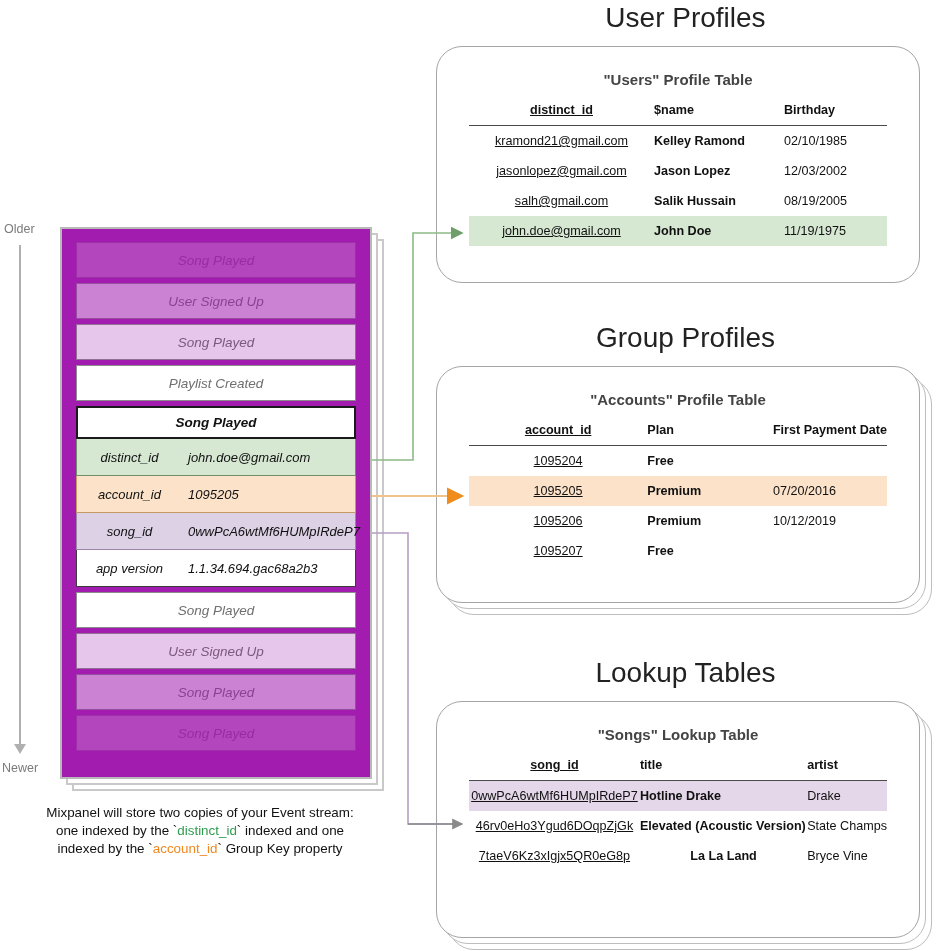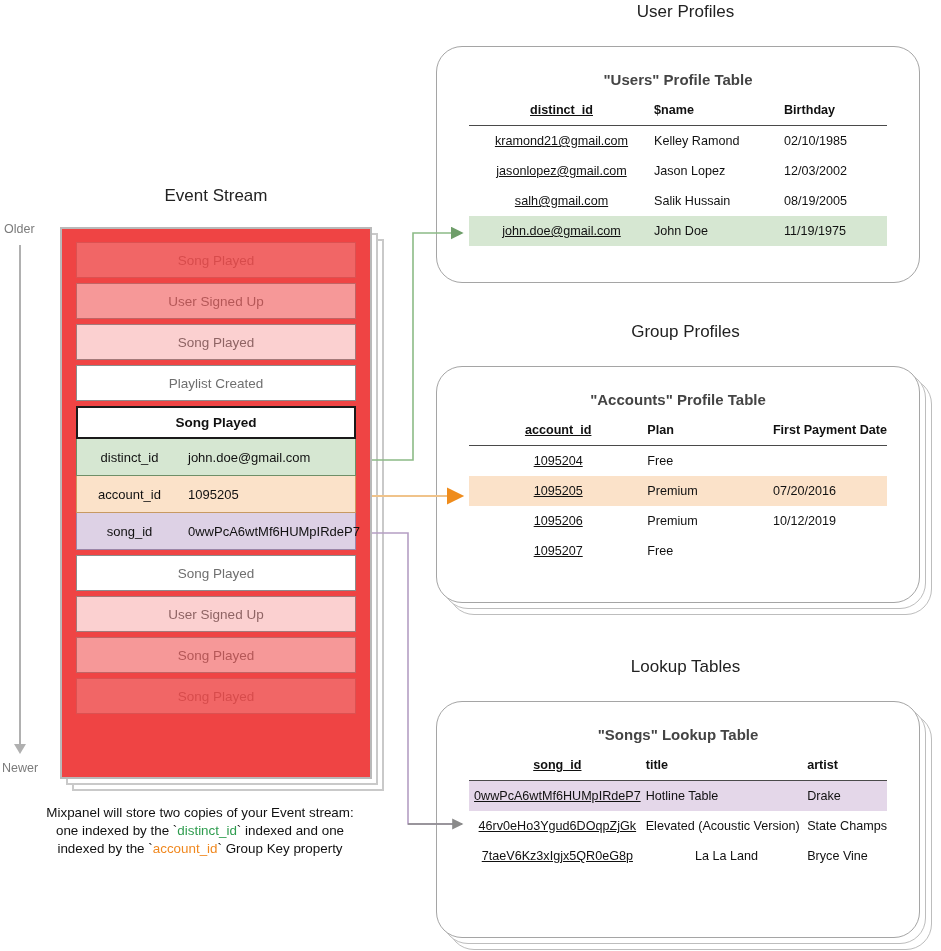--- a/index.html
+++ b/index.html
@@ -10,34 +10,35 @@
     font-family: "Liberation Sans", sans-serif;
     position: relative;
     overflow: hidden;
     color: #000;
   }
   .stage { position:absolute; inset:0; }
 
   
   .section-title {
     position:absolute;
-    font-size: 17px;
+    font-size: 28px;
     color: #222;
     text-align:center;
     white-space:nowrap;
     font-weight: 400;
   }
 
   
   #event-stream-card {
     position:absolute;
     left:60px; top:227px; width:312px; height:552px;
-    background:#ef4444;
+    background:#a21caf;
     border:2px solid #b9b9b9;
     z-index: 6;
+    font-style: italic;
   }
   .stream-shadow {
     position:absolute;
     background:#fff;
     border:2px solid #c9c9c9;
     z-index: 4;
   }
   #stream-shadow-1 { left:66px; top:233px; width:312px; height:552px; z-index:5; }
   #stream-shadow-2 { left:72px; top:239px; width:312px; height:552px; z-index:4; }
 
@@ -144,35 +145,34 @@
   table.data td {
     padding: 8px 0;
     color:#111;
     white-space:nowrap;
   }
   table.data td.idcell { text-decoration: underline; margin-left: 32px; }
   table.data tr.hl-green td { background:#d6e7d2; }
   table.data tr.hl-orange td { background:#fbe2c9; }
   table.data tr.hl-purple td { background:#e4d7e9; }
   .col-a { text-align:center; }
-  .col-b { text-align:left; }
+  .col-b { text-align:left;font-weight:bold; }
   .col-c { text-align:left; }
 
   
   svg#connectors { position:absolute; inset:0; z-index:7; pointer-events:none; }
 </style>
 </head>
 <body>
 
 <div class="stage">
 
   <div class="section-title" id="t-user" style="left:430px; top:2px; width:511px;">User Profiles</div>
   <div class="section-title" id="t-group" style="left:430px; top:322px; width:511px;">Group Profiles</div>
   <div class="section-title" id="t-lookup" style="left:430px; top:657px; width:511px;">Lookup Tables</div>
-  <div class="section-title" id="t-stream" style="left:60px; top:186px; width:312px;">Event Stream</div>
 
   <div id="older-label">Older</div>
   <div id="time-axis"></div>
   <div id="time-axis-head"></div>
   <div id="newer-label">Newer</div>
 
   <div class="stream-shadow" id="stream-shadow-2"></div>
   <div class="stream-shadow" id="stream-shadow-1"></div>
 
   <div id="event-stream-card">
@@ -196,20 +196,24 @@
             <div class="ev-val">john.doe@gmail.com</div>
           </div>
           <div class="ev-row orange">
             <div class="ev-key">account_id</div>
             <div class="ev-val">1095205</div>
           </div>
           <div class="ev-row purple">
             <div class="ev-key">song_id</div>
             <div class="ev-val">0wwPcA6wtMf6HUMpIRdeP7</div>
           </div>
+          <div class="ev-row plain">
+            <div class="ev-key">app version</div>
+            <div class="ev-val">1.1.34.694.gac68a2b3</div>
+          </div>
         </div>
         <div class="event-box fade-full">
           <span>Song Played</span>
         </div>
         <div class="event-box fade-3">
           <span>User Signed Up</span>
         </div>
         <div class="event-box fade-2">
           <span>Song Played</span>
         </div>
@@ -305,21 +309,21 @@
       <thead>
           <tr>
             <th class="col-a underlined" style="width: 195px;"><span>song_id</span></th>
             <th class="col-b" style="width: 175px;"><span>title</span></th>
             <th class="col-c"><span>artist</span></th>
           </tr>
         </thead>
       <tbody>
           <tr class="hl-purple">
             <td class="col-a idcell" style="width: 195px;"><span>0wwPcA6wtMf6HUMpIRdeP7</span></td>
-            <td class="col-b" style="width: 175px;"><span>Hotline Table</span></td>
+            <td class="col-b" style="width: 175px;"><span>Hotline Drake</span></td>
             <td class="col-c"><span>Drake</span></td>
           </tr>
           <tr class="">
             <td class="col-a idcell" style="width: 195px;"><span>46rv0eHo3Ygud6DOqpZjGk</span></td>
             <td class="col-b" style="width: 175px;"><span>Elevated (Acoustic Version)</span></td>
             <td class="col-c"><span>State Champs</span></td>
           </tr>
           <tr class="">
             <td class="col-a idcell" style="width: 195px;"><span>7taeV6Kz3xIgjx5QR0eG8p</span></td>
             <td class="col-b" style="width: 175px; text-align: center;"><span>La La Land</span></td>

